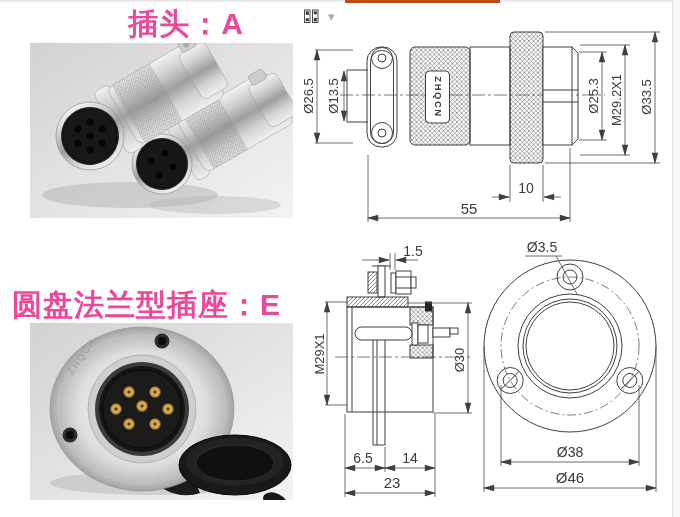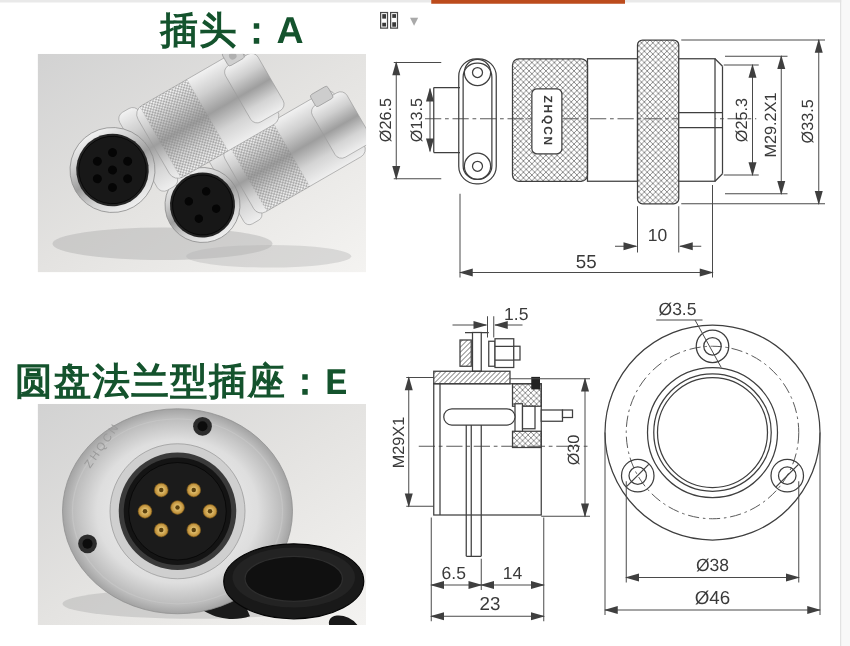--- a/index.html
+++ b/index.html
@@ -2,23 +2,23 @@
 <html><head>
 <meta charset="utf-8">
 <style>
   html,body{margin:0;padding:0;background:#fff;}
   .stage{position:relative;width:680px;height:517px;background:#ffffff;overflow:hidden;
          font-family:"Liberation Sans",sans-serif;}
   .topline{position:absolute;left:0;top:0;width:680px;height:2px;background:#e9e9e9;}
   .top-accent{position:absolute;left:345px;top:0;width:155px;height:3px;background:#bc4b1c;}
   .right-strip{position:absolute;left:673px;top:0;width:7px;height:517px;background:#f8f8f8;}
   .right-line{position:absolute;left:672px;top:0;width:1px;height:517px;background:#e2e2e2;}
-  .sec-title{position:absolute;color:#14532d;font-weight:bold;font-size:30px;letter-spacing:1px;white-space:nowrap;}
+  .sec-title{position:absolute;color:#ec4899;font-weight:bold;font-size:30px;letter-spacing:1px;white-space:nowrap;}
   .t-plug{left:186px;top:4px;transform:translateX(-50%);}
-  .t-socket{left:12px;top:285px;font-family:Liberation Mono, monospace;}
+  .t-socket{left:12px;top:285px;}
   .photo{position:absolute;overflow:hidden;}
   .p1{left:30px;top:43px;width:263px;height:175px;}
   .p2{left:30px;top:323px;width:263px;height:177px;}
   .drw{position:absolute;}
   .d1{left:295px;top:5px;}
   .d2{left:310px;top:240px;}
   .d3{left:480px;top:235px;}
   .toolbar{position:absolute;left:304px;top:9px;width:44px;height:16px;}
   .caret{position:absolute;left:24px;top:0px;color:#a9a9a9;font-size:13px;line-height:15px;cursor:pointer;}
   svg text{font-family:"Liberation Sans",sans-serif;fill:#3a3a3a;}

